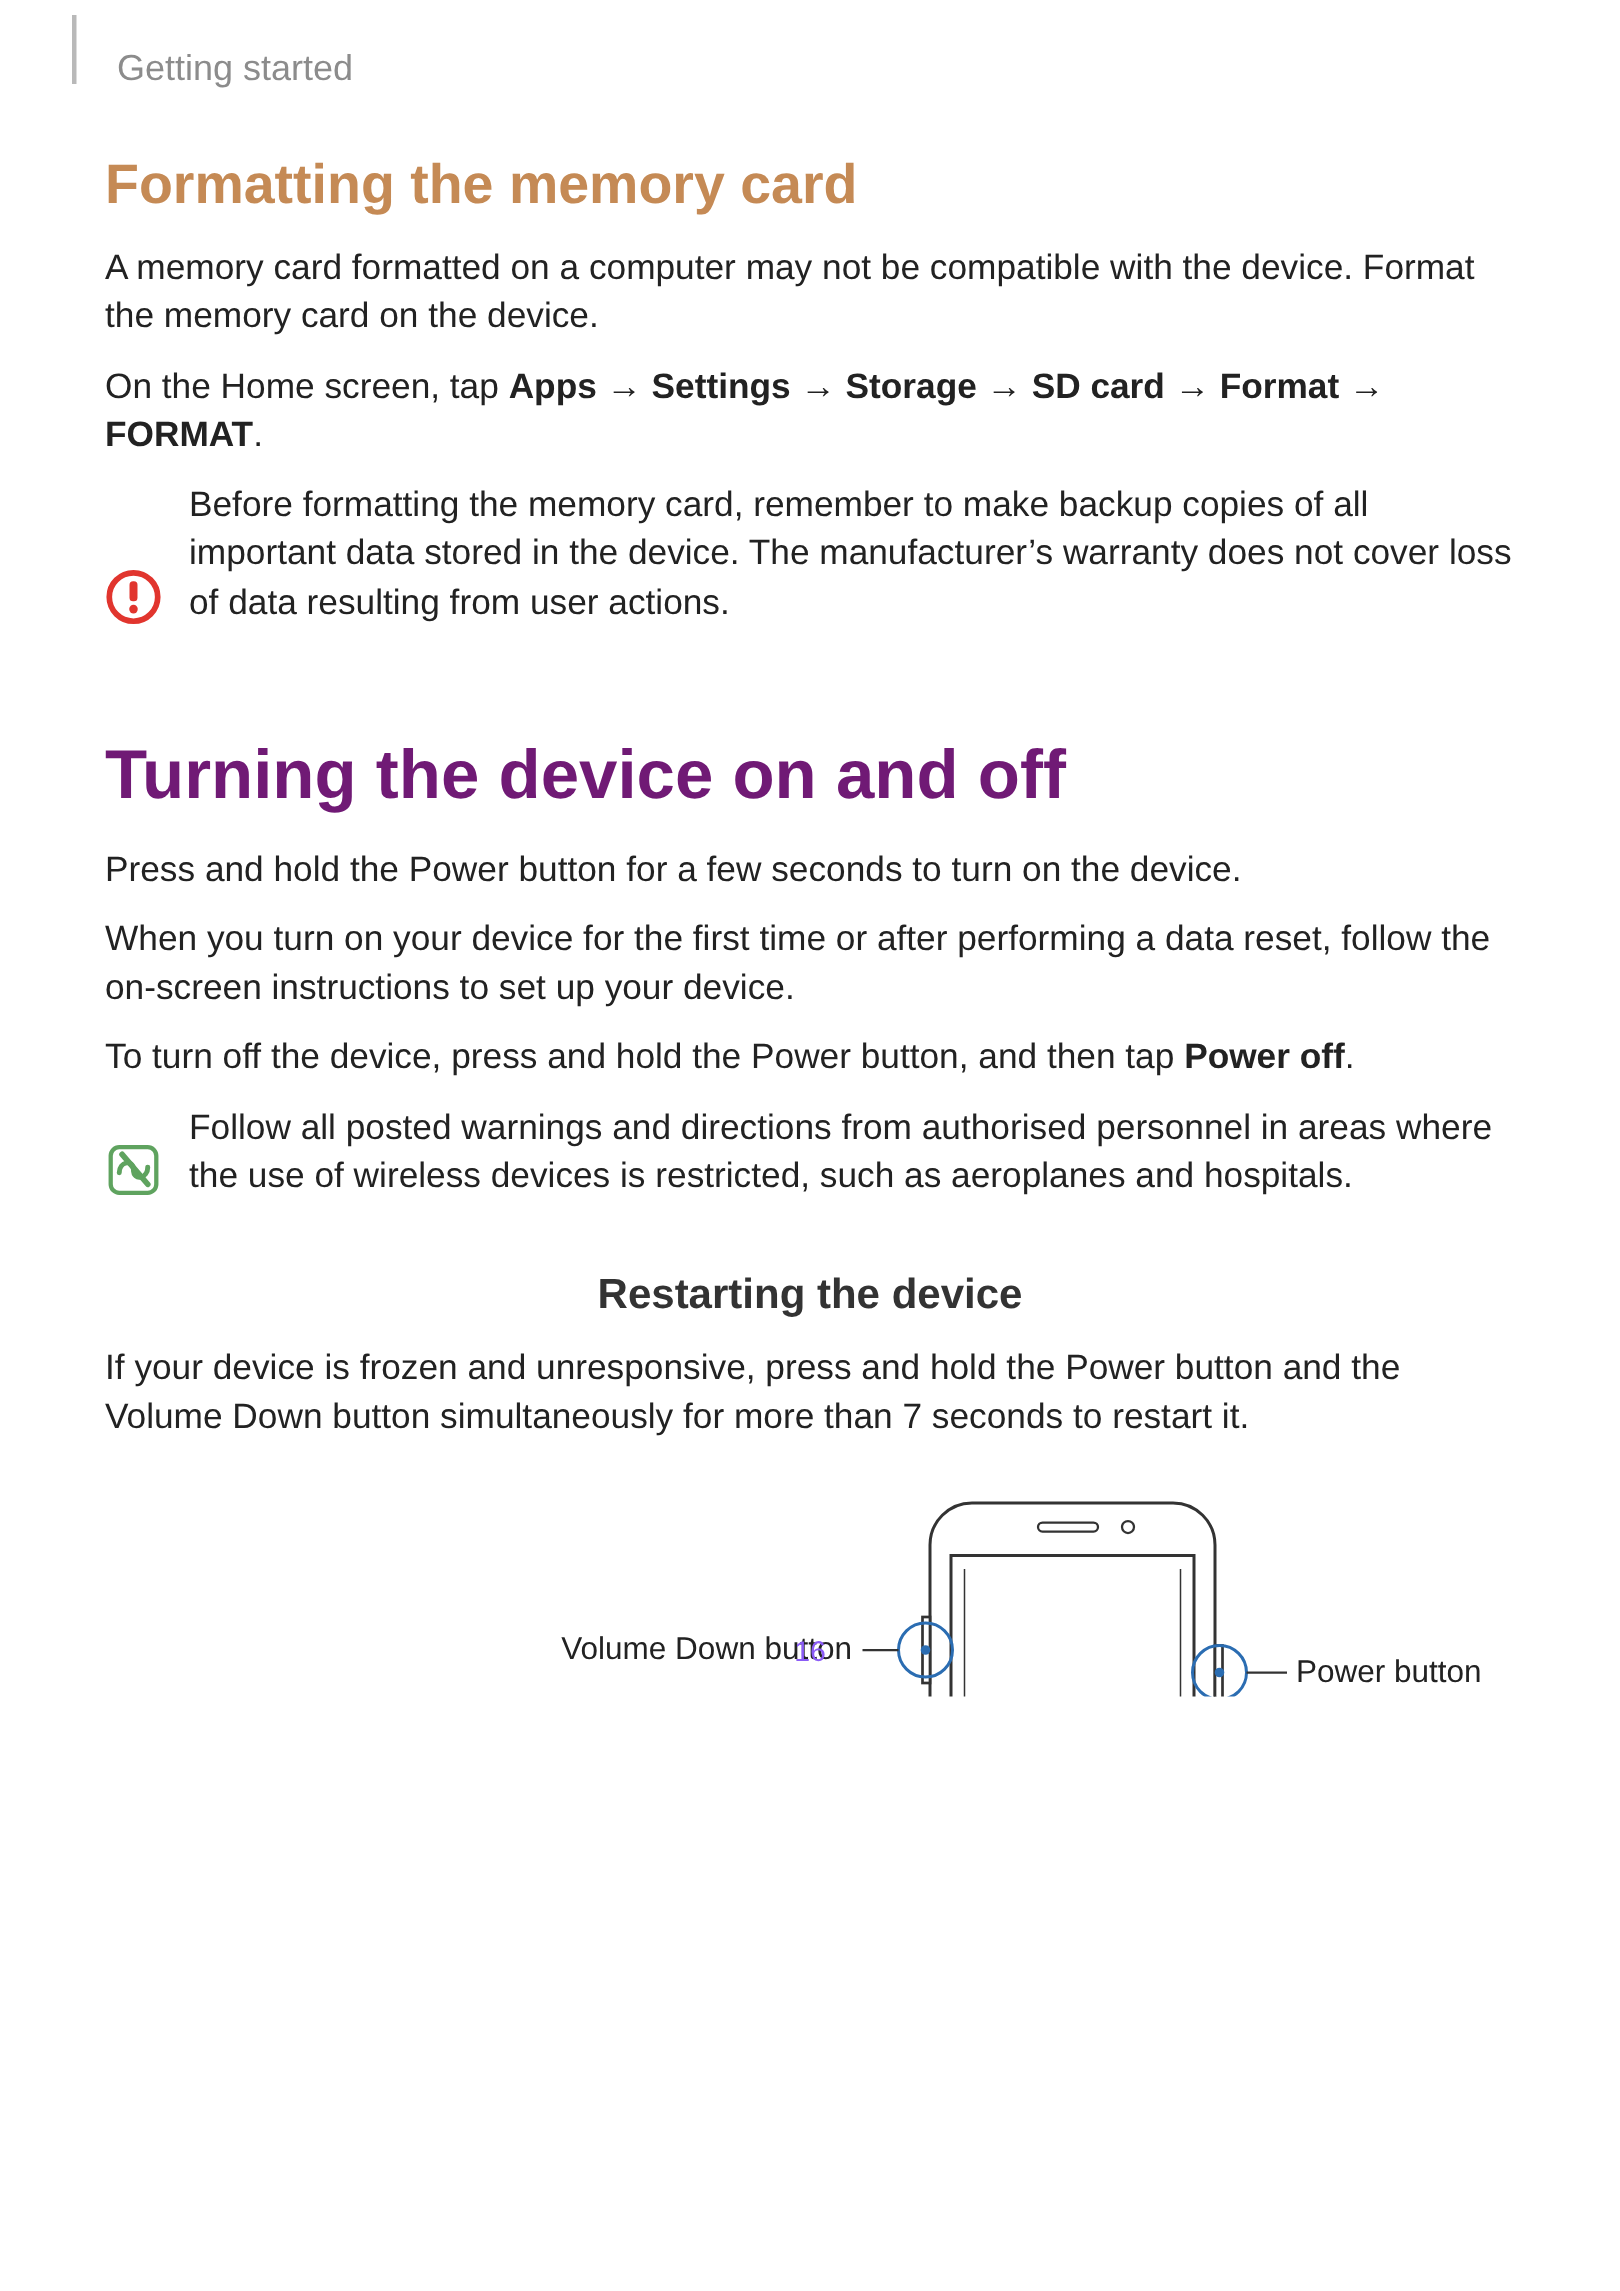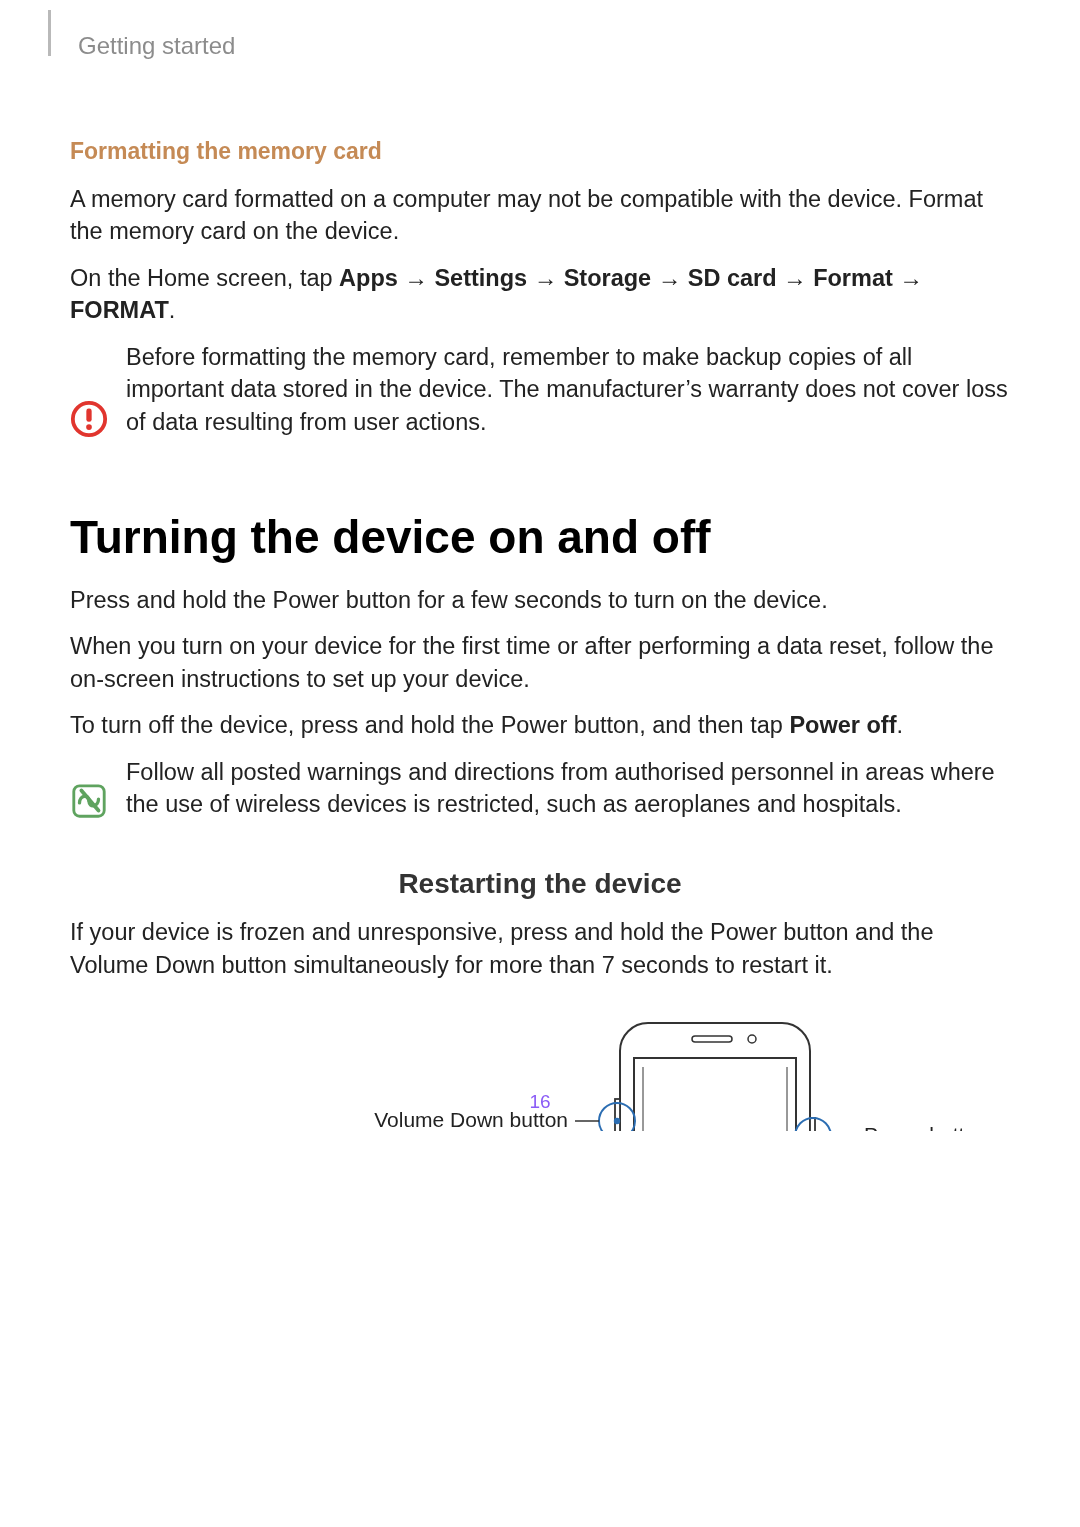--- a/index.html
+++ b/index.html
@@ -27,22 +27,22 @@
   }
   .header {
     padding-top: 32px;
     color: #8c8c8c;
     font-size: 24px;
     margin-left: 8px;
   }
   .h2 {
     color: #c58a55;
     font-weight: 700;
-    font-size: 23px;
-    margin-top: 78px;
+    font-size: 37px;
+    margin-top: 42px;
     margin-bottom: 18px;
   }
   .body-text {
     font-size: 23.5px;
     line-height: 1.38;
     color: #222;
     margin: 0 0 14px 0;
   }
   .instruction {
     font-size: 23.5px;
@@ -62,21 +62,21 @@
     flex: 0 0 auto;
     width: 38px;
     height: 38px;
   }
   .notice-text {
     flex: 1 1 auto;
     font-size: 23.5px;
     line-height: 1.38;
   }
   .h1 {
-    color: #000000;
+    color: #701a75;
     font-weight: 700;
     font-size: 46px;
     margin-top: 72px;
     margin-bottom: 20px;
   }
   .h3 {
     color: #333;
     font-weight: 700;
     font-size: 28px;
     margin-top: 48px;

